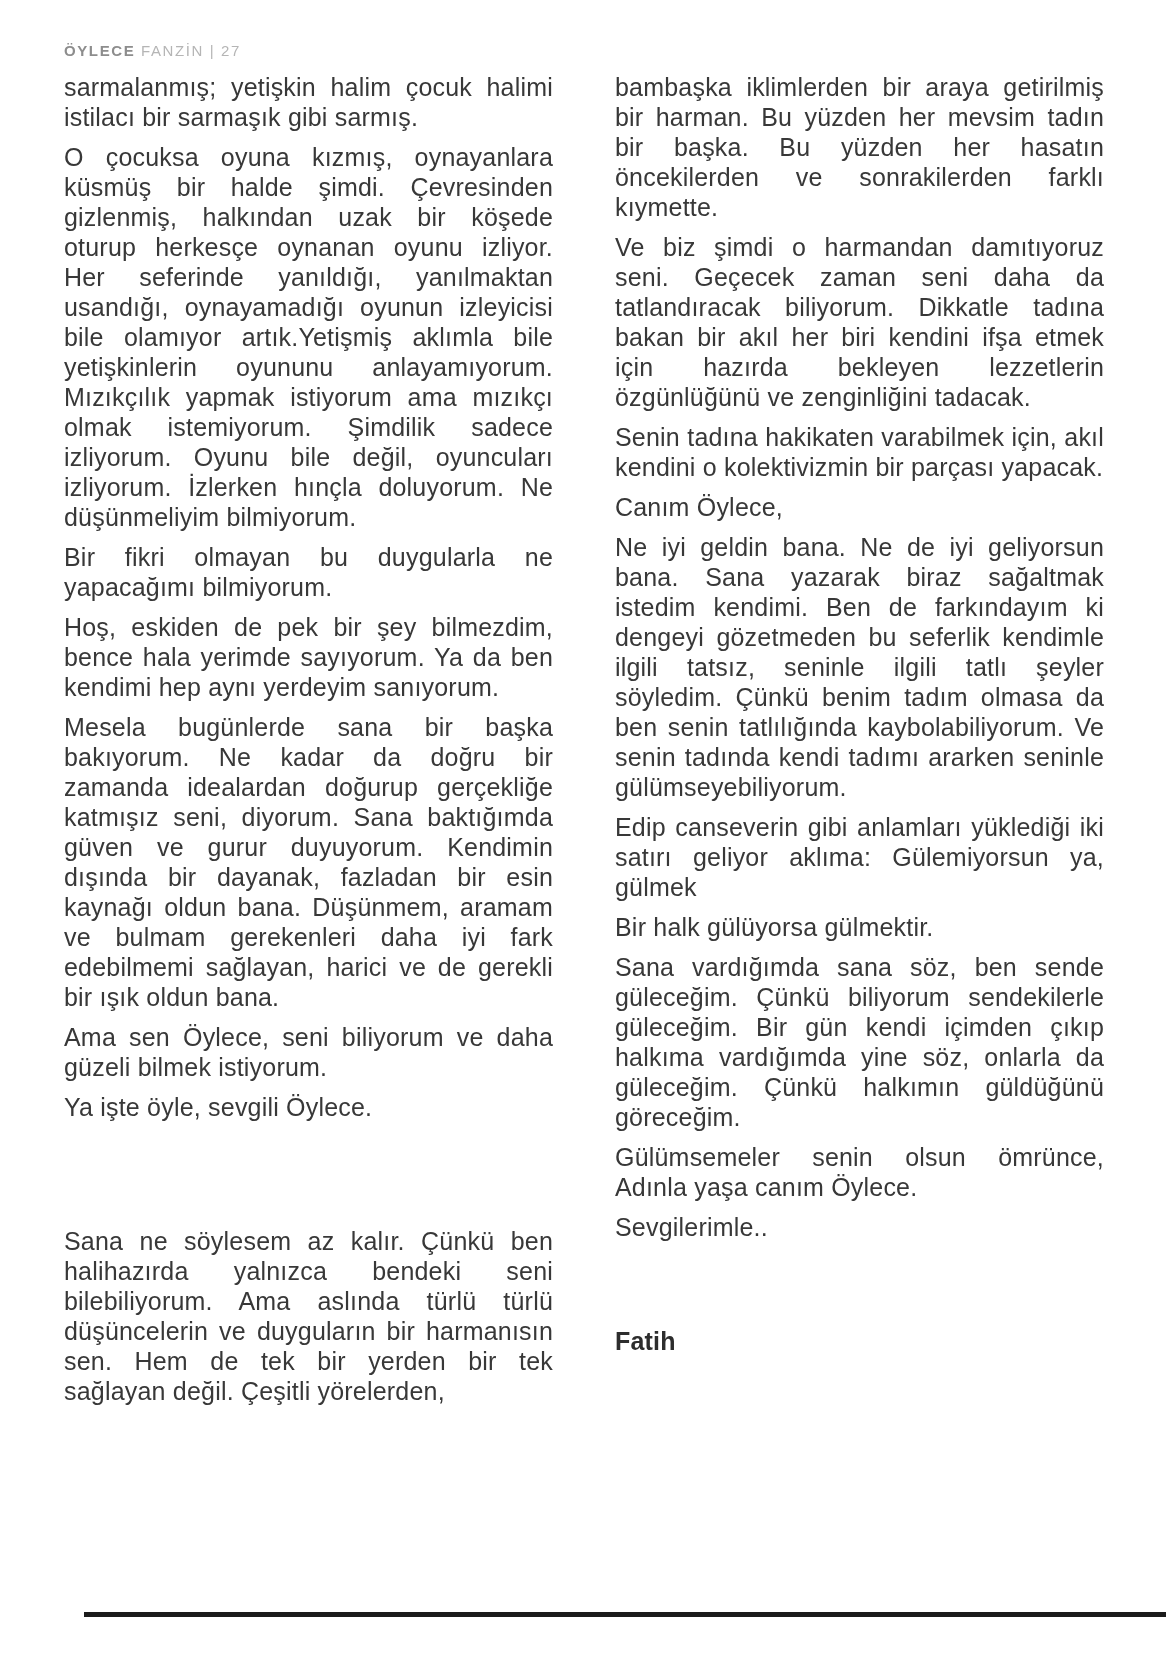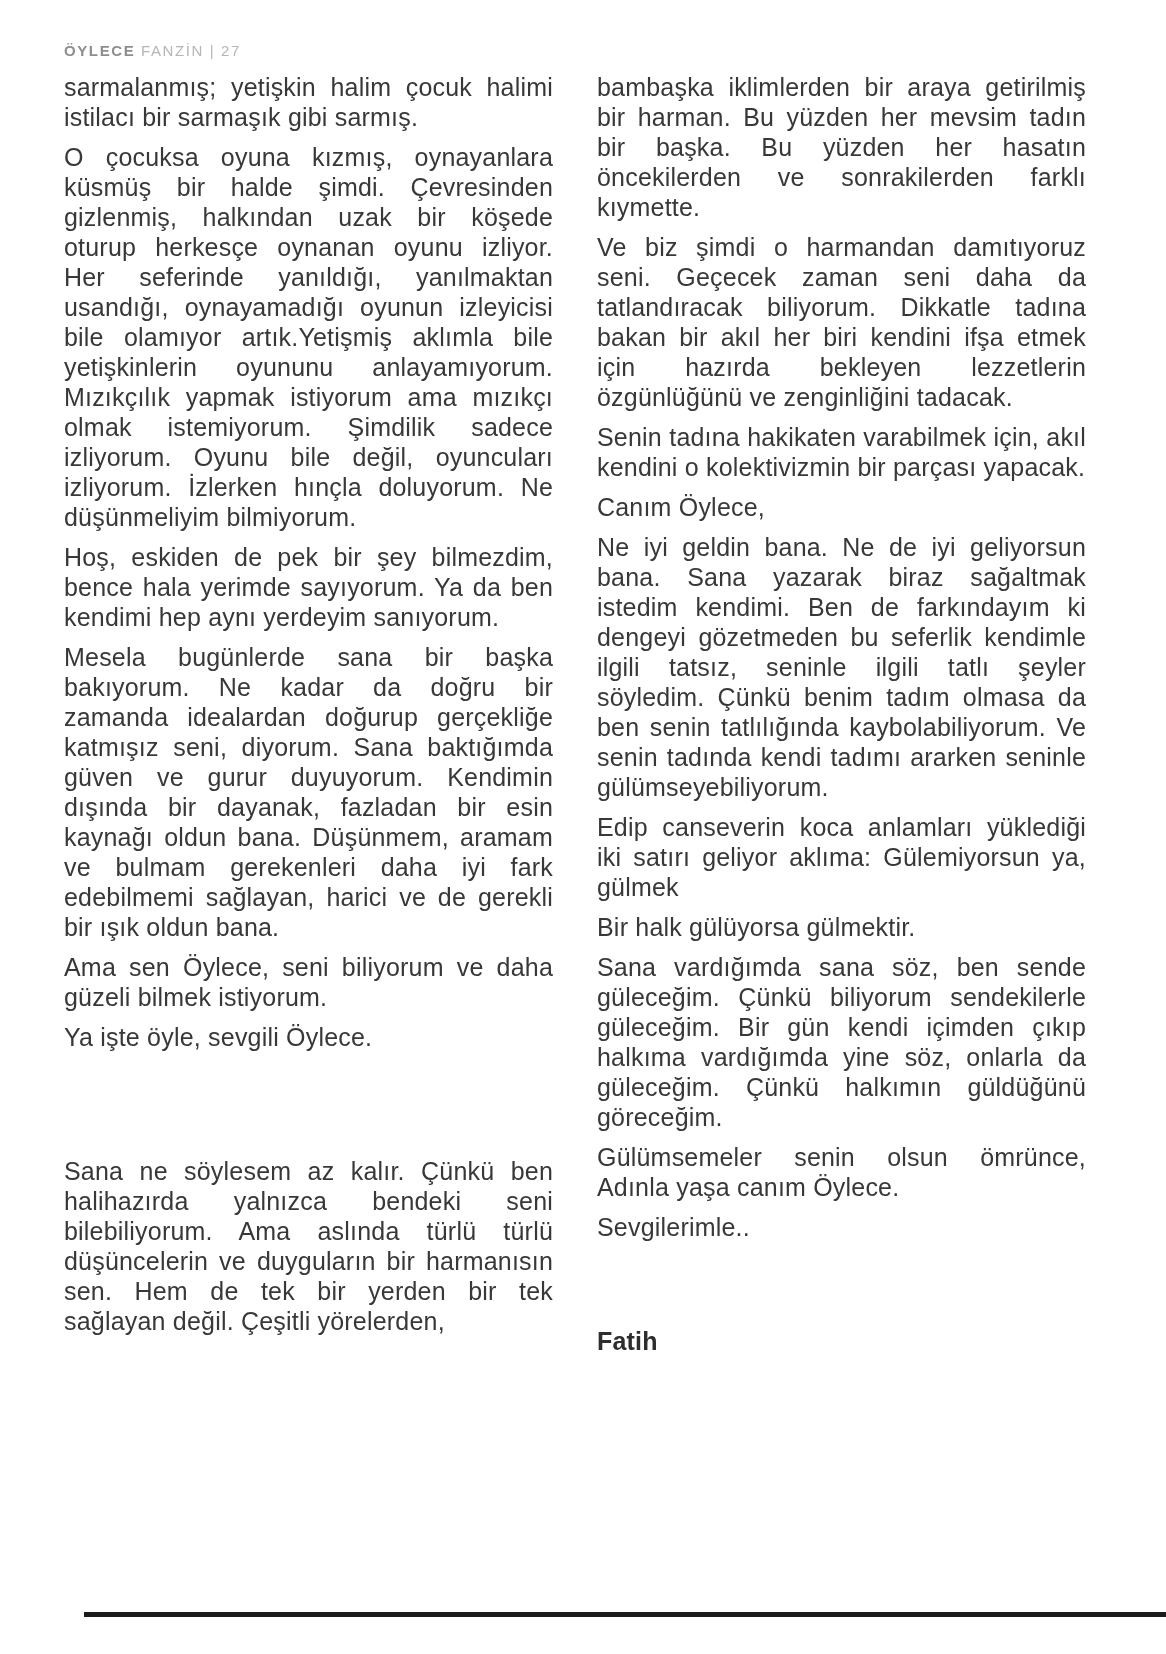--- a/index.html
+++ b/index.html
@@ -29,21 +29,21 @@
     font-weight: 400;
     color: #b5b5b5;
     text-align: right;
   }
   .columns {
     position: absolute;
     top: 72px;
     left: 64px;
     width: 1040px;
     display: flex;
-    gap: 44px;
+    gap: 62px;
   }
   .col {
     width: 489px;
     flex: 0 0 489px;
   }
   .col p {
     margin: 0 0 10px 0;
     font-size: 25px;
     font-weight: 300;
     line-height: 30px;
@@ -78,34 +78,35 @@
 
   <div class="page-header">
     <span>ÖYLECE</span><span> </span><span class="issue">FANZİN | 27</span>
   </div>
 
   <div class="columns">
 
     <div class="col">
       <p>sarmalanmış; yetişkin halim çocuk halimi istilacı bir sarmaşık gibi sarmış.</p>
       <p>O çocuksa oyuna kızmış, oynayanlara küsmüş bir halde şimdi. Çevresinden gizlenmiş, halkından uzak bir köşede oturup herkesçe oynanan oyunu izliyor. Her seferinde yanıldığı, yanılmaktan usandığı, oynayamadığı oyunun izleyicisi bile olamıyor artık.Yetişmiş aklımla bile yetişkinlerin oyununu anlayamıyorum. Mızıkçılık yapmak istiyorum ama mızıkçı olmak istemiyorum. Şimdilik sadece izliyorum. Oyunu bile değil, oyuncuları izliyorum. İzlerken hınçla doluyorum. Ne düşünmeliyim bilmiyorum.</p>
+      <p>Bir fikri olmayan bu duygularla ne yapacağımı bilmiyorum.</p>
       <p>Hoş, eskiden de pek bir şey bilmezdim, bence hala yerimde sayıyorum. Ya da ben kendimi hep aynı yerdeyim sanıyorum.</p>
       <p>Mesela bugünlerde sana bir başka bakıyorum. Ne kadar da doğru bir zamanda idealardan doğurup gerçekliğe katmışız seni, diyorum. Sana baktığımda güven ve gurur duyuyorum. Kendimin dışında bir dayanak, fazladan bir esin kaynağı oldun bana. Düşünmem, aramam ve bulmam gerekenleri daha iyi fark edebilmemi sağlayan, harici ve de gerekli bir ışık oldun bana.</p>
       <p>Ama sen Öylece, seni biliyorum ve daha güzeli bilmek istiyorum.</p>
       <p>Ya işte öyle, sevgili Öylece.</p>
       <p class="gap-before">Sana ne söylesem az kalır. Çünkü ben halihazırda yalnızca bendeki seni bilebiliyorum. Ama aslında türlü türlü düşüncelerin ve duyguların bir harmanısın sen. Hem de tek bir yerden bir tek sağlayan değil. Çeşitli yörelerden,</p>
     </div>
 
     <div class="col">
       <p>bambaşka iklimlerden bir araya getirilmiş bir harman. Bu yüzden her mevsim tadın bir başka. Bu yüzden her hasatın öncekilerden ve sonrakilerden farklı kıymette.</p>
       <p>Ve biz şimdi o harmandan damıtıyoruz seni. Geçecek zaman seni daha da tatlandıracak biliyorum. Dikkatle tadına bakan bir akıl her biri kendini ifşa etmek için hazırda bekleyen lezzetlerin özgünlüğünü ve zenginliğini tadacak.</p>
       <p>Senin tadına hakikaten varabilmek için, akıl kendini o kolektivizmin bir parçası yapacak.</p>
       <p>Canım Öylece,</p>
       <p>Ne iyi geldin bana. Ne de iyi geliyorsun bana. Sana yazarak biraz sağaltmak istedim kendimi. Ben de farkındayım ki dengeyi gözetmeden bu seferlik kendimle ilgili tatsız, seninle ilgili tatlı şeyler söyledim. Çünkü benim tadım olmasa da ben senin tatlılığında kaybolabiliyorum. Ve senin tadında kendi tadımı ararken seninle gülümseyebiliyorum.</p>
-      <p>Edip canseverin koca anlamları yüklediği iki satırı geliyor aklıma: Gülemiyorsun ya, gülmek</p>
+      <p>Edip canseverin gibi anlamları yüklediği iki satırı geliyor aklıma: Gülemiyorsun ya, gülmek</p>
       <p>Bir halk gülüyorsa gülmektir.</p>
       <p>Sana vardığımda sana söz, ben sende güleceğim. Çünkü biliyorum sendekilerle güleceğim. Bir gün kendi içimden çıkıp halkıma vardığımda yine söz, onlarla da güleceğim. Çünkü halkımın güldüğünü göreceğim.</p>
       <p>Gülümsemeler senin olsun ömrünce, Adınla yaşa canım Öylece.</p>
       <p>Sevgilerimle..</p>
       <p class="signature">Fatih</p>
     </div>
 
   </div>
 
   <div class="footer-rule"></div>

